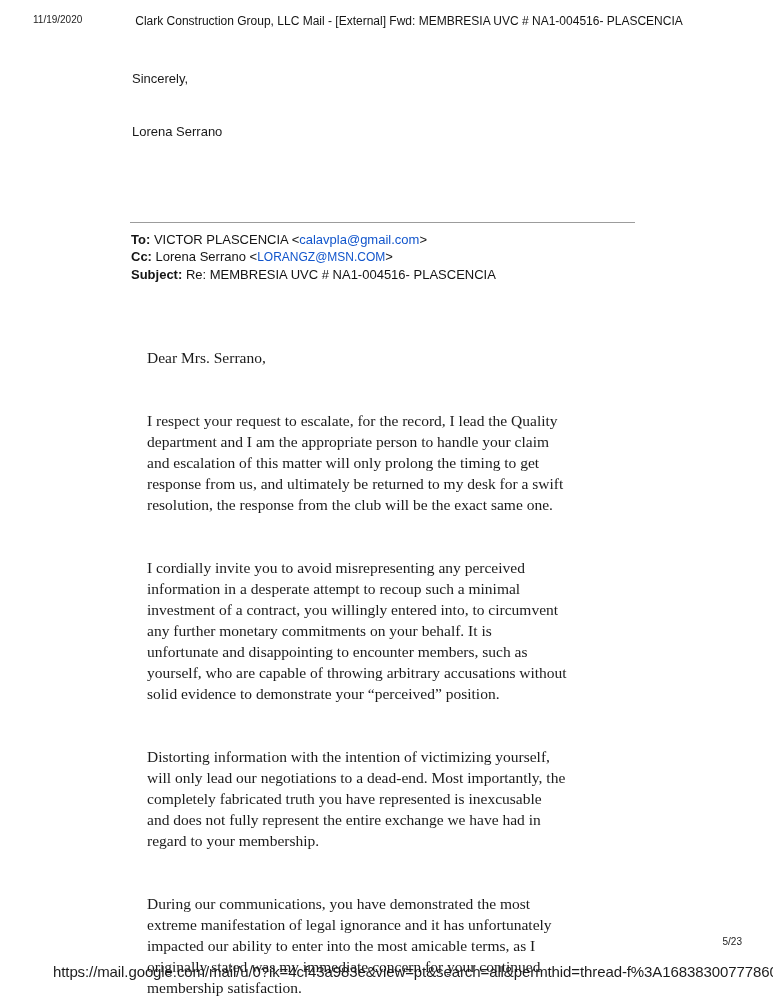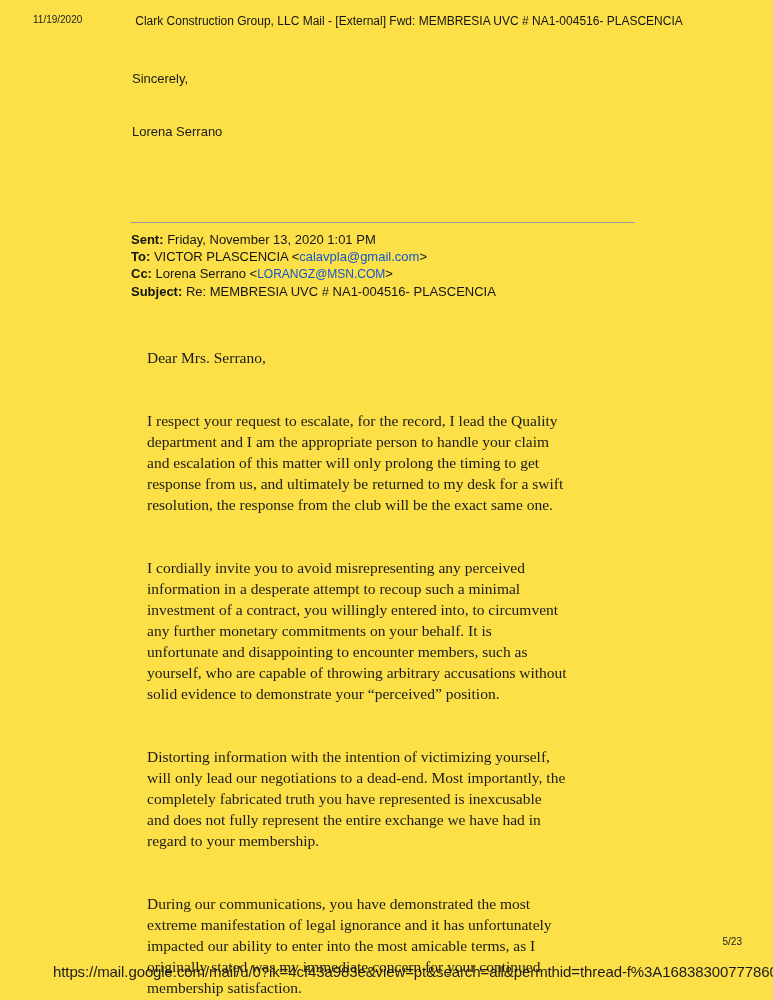--- a/index.html
+++ b/index.html
@@ -1,19 +1,19 @@
 <!DOCTYPE html>
 <html><head>
 <meta charset="utf-8">
 <style>
   html, body { margin:0; padding:0; background:#e8e8e8; }
   .page {
     position:relative;
     width:773px; height:1000px;
-    background:#fde047;
+    background:#ffffff;
     font-family:"Liberation Sans", sans-serif;
     color:#111;
     overflow:hidden;
     margin:0 auto;
   }
 
   
   .ph-date {
     position:absolute; left:33px; top:14px;
     font-size:10px; color:#1c1c1c; white-space:nowrap;
@@ -76,21 +76,20 @@
 
   <span class="ph-date">11/19/2020</span>
   <span class="ph-title">Clark Construction Group, LLC Mail - [External] Fwd: MEMBRESIA UVC # NA1-004516- PLASCENCIA</span>
 
   <div class="sig-closing">Sincerely,</div>
   <div class="sig-name">Lorena Serrano</div>
 
   <div class="divider"></div>
 
   <div class="email-headers">
-    <div><span class="lbl">Sent:</span> <span>Friday, November 13, 2020 1:01 PM</span></div>
     <div><span class="lbl">To:</span> <span>VICTOR PLASCENCIA</span> <span class="bracket">&lt;</span><a class="link">calavpla@gmail.com</a><span class="bracket">&gt;</span></div>
     <div><span class="lbl">Cc:</span> <span>Lorena Serrano</span> <span class="bracket">&lt;</span><a class="link cc-big">LORANGZ@MSN.COM</a><span class="bracket">&gt;</span></div>
     <div><span class="lbl">Subject:</span> <span>Re: MEMBRESIA UVC # NA1-004516- PLASCENCIA</span></div>
   </div>
 
   <div class="body-text">
     <p>Dear Mrs. Serrano,</p>
     <p>I respect your request to escalate, for the record, I lead the Quality
 department and I am the appropriate person to handle your claim
 and escalation of this matter will only prolong the timing to get

